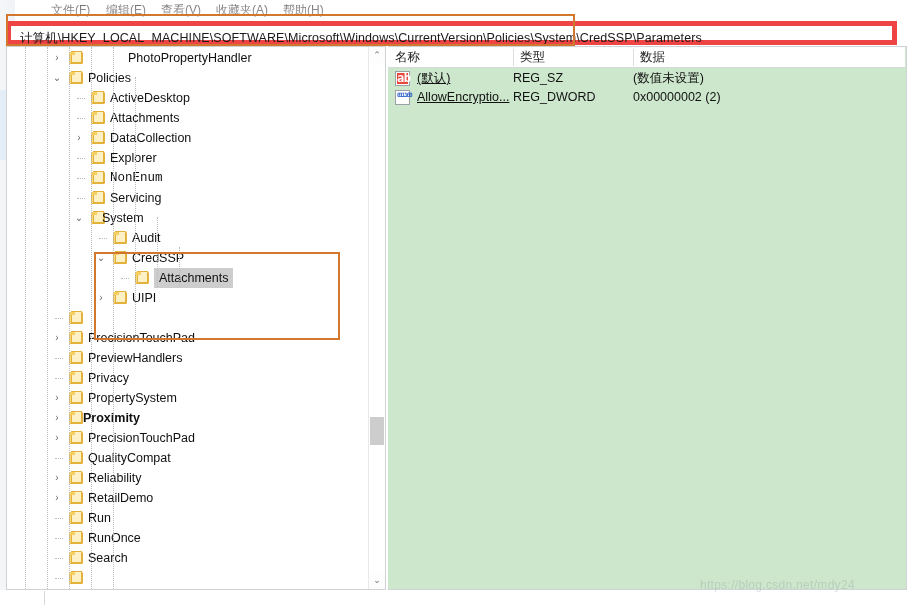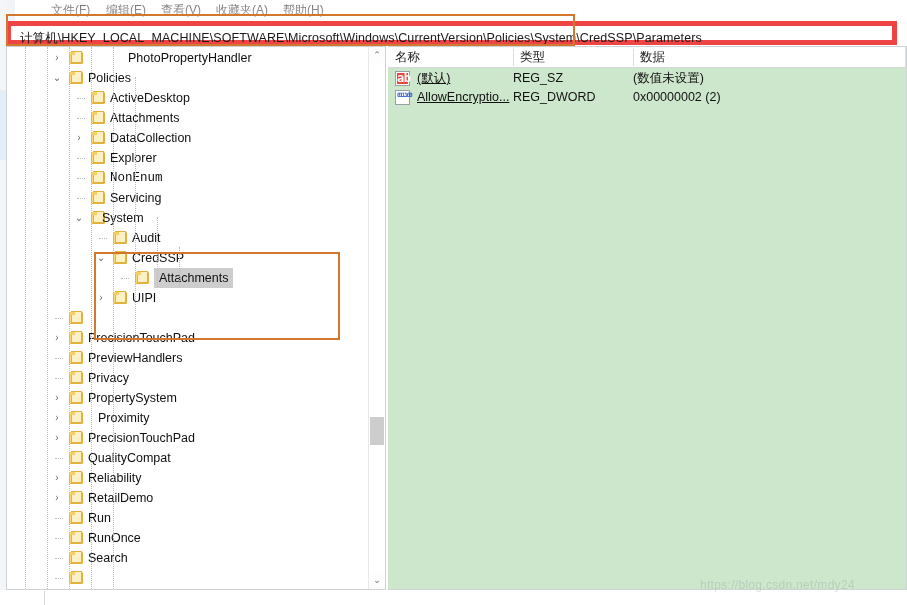--- a/index.html
+++ b/index.html
@@ -290,21 +290,21 @@
             </div>
             <div class="tlabel" style="left: 81px;">PropertySystem</div>
           </div>
           <div class="trow" style="top: 361px;">
             <div class="chev" style="left: 44px;">›</div>
             <div class="folder" style="left: 62px;">
               <span class="back"></span>
               <span class="sheet"></span>
               <span class="tab"></span>
             </div>
-            <div class="tlabel" style="left: 91px;">Proximity</div>
+            <div class="tlabel" style="left: 76px; font-weight: bold;">Proximity</div>
           </div>
           <div class="trow" style="top: 381px;">
             <div class="chev" style="left: 44px;">›</div>
             <div class="folder" style="left: 62px;">
               <span class="back"></span>
               <span class="sheet"></span>
               <span class="tab"></span>
             </div>
             <div class="tlabel" style="left: 81px;">PrecisionTouchPad</div>
           </div>

